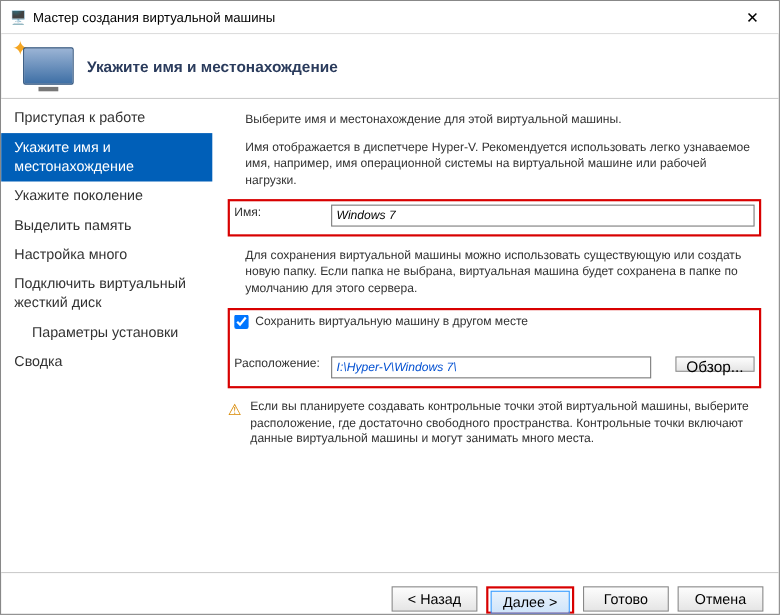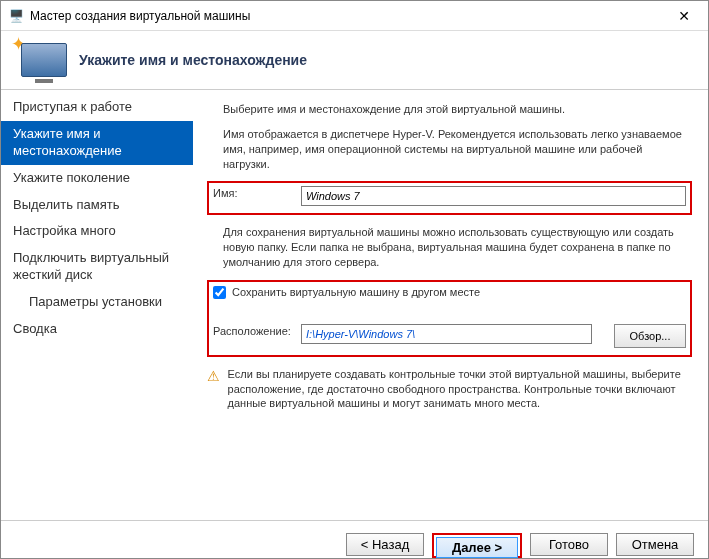--- a/index.html
+++ b/index.html
@@ -23,36 +23,36 @@
     .sidebar .item { font-size: 13px; padding: 5px 10px 5px 12px; color: #333; cursor: pointer; line-height: 1.3; }
     .sidebar .item.selected { background: #005fb8; color: #fff; }
     .sidebar .item.sub { padding-left: 28px; }
 
     .main { flex: 1; padding: 12px 16px 10px 14px; font-size: 11px; color: #333; line-height: 1.35; }
     .main p { margin-bottom: 10px; padding-left: 16px; }
 
     .row { display: flex; align-items: flex-start; margin-bottom: 4px; }
     .row .label { width: 88px; }
     .row input[type="text"] { flex: 1; border: 1px solid #7a7a7a; padding: 2px 4px; font-size: 11px; height: 20px; font-style: italic; }
-    .row button.browse { width: 72px; height: 24px; margin-left: 22px; border: 1px solid #888; background: linear-gradient(#fdfdfd,#e5e5e5); font-size: 11px; cursor: pointer; }
+    .row button.browse { width: 72px; height: 14px; margin-left: 22px; border: 1px solid #888; background: linear-gradient(#fdfdfd,#e5e5e5); font-size: 14px; cursor: pointer; }
 
     .hl-red { border: 2px solid #d80000; padding: 3px 4px; margin-bottom: 10px; }
 
     .checkbox-row { display: flex; align-items: center; margin-bottom: 24px; }
     .checkbox-row input { margin-right: 6px; }
 
     .warning { display: flex; gap: 8px; font-size: 11px; margin-top: 6px; }
     .warning .wicon { color: #d88800; font-size: 14px; flex-shrink: 0; }
 
     .hl-location input { color: #004fd1; }
 
     .footer { height: 50px; border-top: 1px solid #ccc; padding: 12px 14px; display: flex; justify-content: flex-end; gap: 8px; }
     .footer button { width: 78px; height: 23px; border: 1px solid #888; background: linear-gradient(#fdfdfd,#e5e5e5); font-size: 13px; cursor: pointer; }
     .footer .hl-next { border: 2px solid #d80000; padding: 2px; }
-    .footer .hl-next button { background: linear-gradient(#e9f2fc,#cfe4fa); border: 1px solid #3399ff; width: 82px; height: 21px; font-weight: bold; }
+    .footer .hl-next button { background: linear-gradient(#e9f2fc,#cfe4fa); border: 1px solid #3399ff; width: 72px; height: 21px; }
   </style>
 </head>
 <body>
 
 <div class="titlebar">
   <span class="icon">🖥️</span>
   <span class="title">Мастер создания виртуальной машины</span>
   <span class="close">✕</span>
 </div>
 

